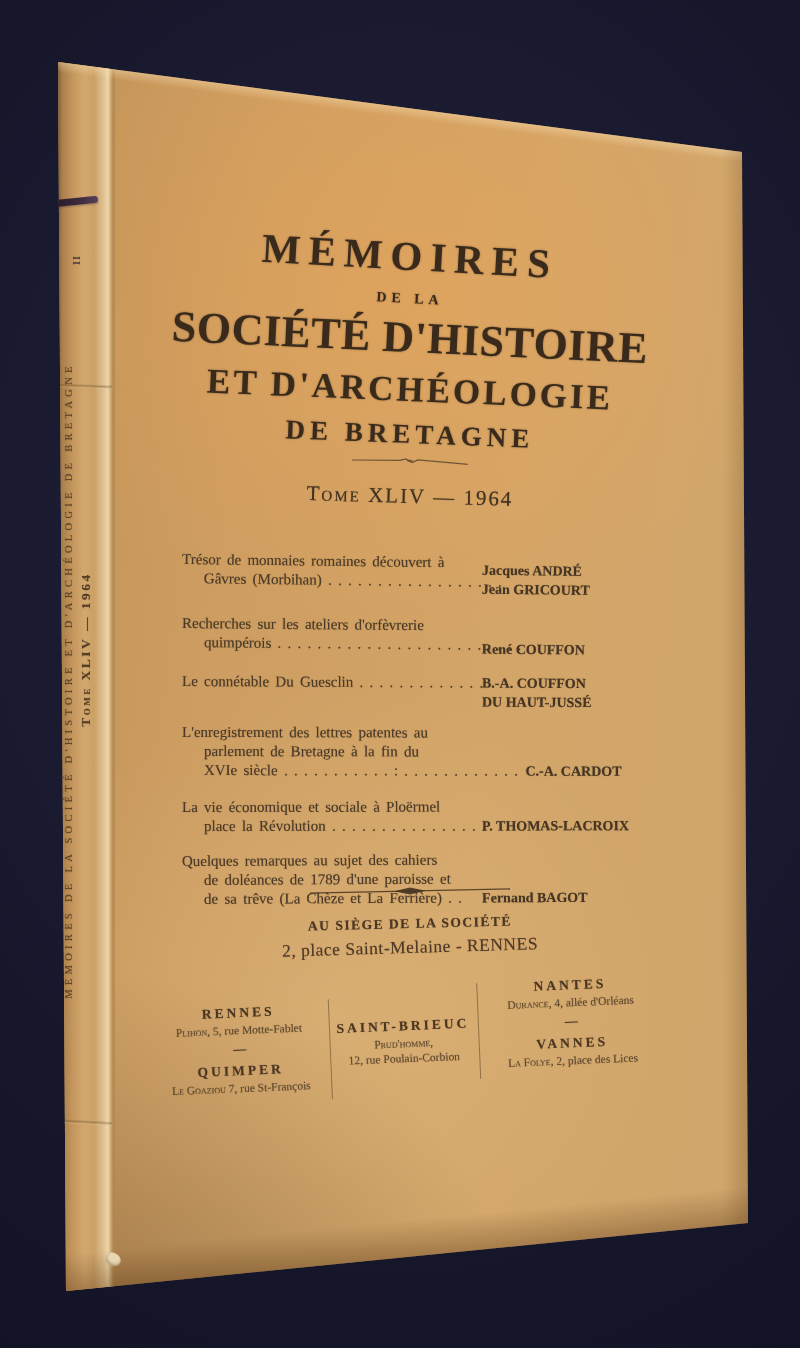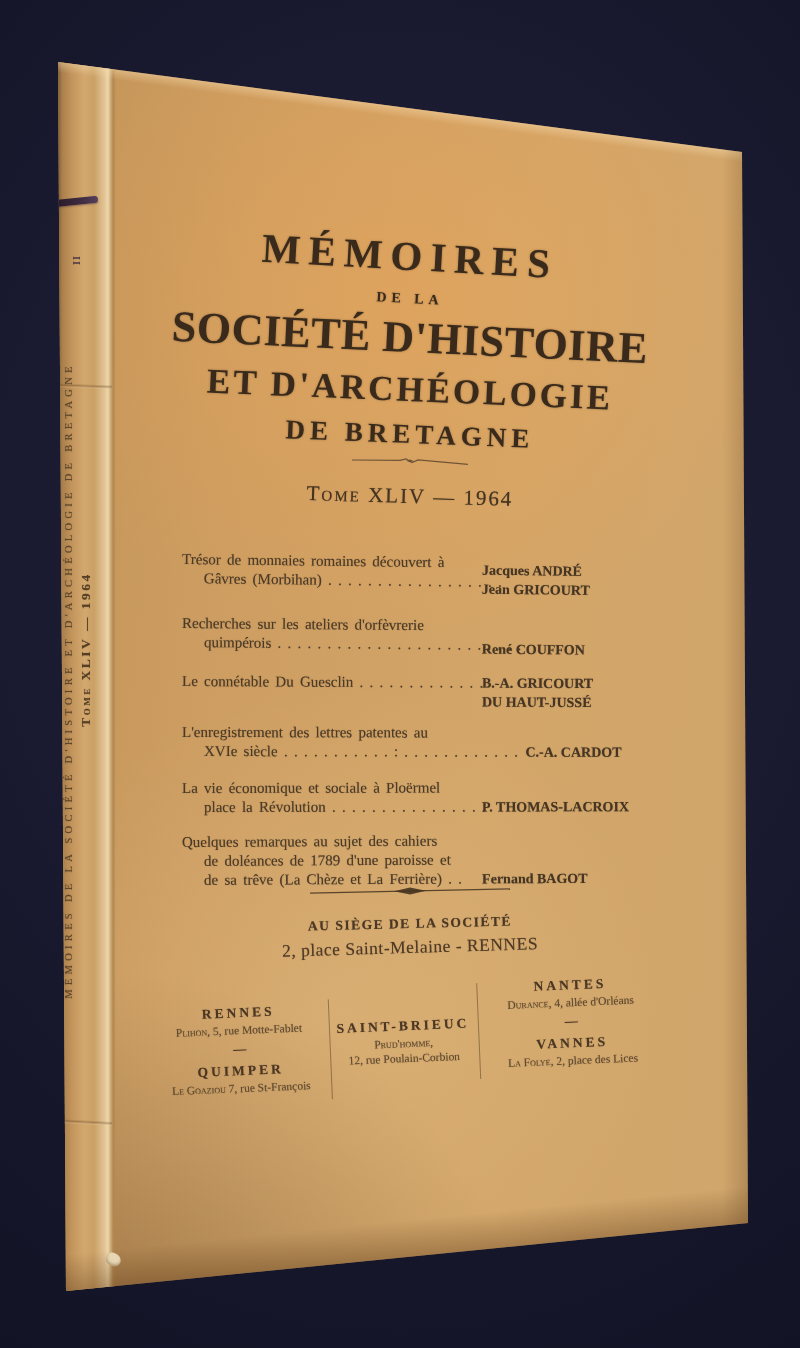--- a/index.html
+++ b/index.html
@@ -147,27 +147,28 @@
           </div>
           <div class="tauthors">
             <div>René COUFFON</div>
           </div>
         </div>
         <div class="entry e3">
           <div class="tlines">
             <div class="tline">Le connétable Du Guesclin . . . . . . . . . . . . .</div>
           </div>
           <div class="tauthors">
-            <div>B.-A. GRICOURT</div>
+            <div>B.-A. COUFFON</div>
             <div>DU HAUT-JUSSÉ</div>
           </div>
         </div>
         <div class="entry e4">
           <div class="tlines">
             <div class="tline">L'enregistrement des lettres patentes au</div>
+            <div class="tline ind">parlement de Bretagne à la fin du</div>
             <div class="tline ind">XVIe siècle . . . . . . . . . . . : . . . . . . . . . . . .</div>
           </div>
           <div class="tauthors">
             <div>C.-A. CARDOT</div>
           </div>
         </div>
         <div class="entry e5">
           <div class="tlines">
             <div class="tline">La vie économique et sociale à Ploërmel</div>
             <div class="tline ind">place la Révolution . . . . . . . . . . . . . . . .</div>

